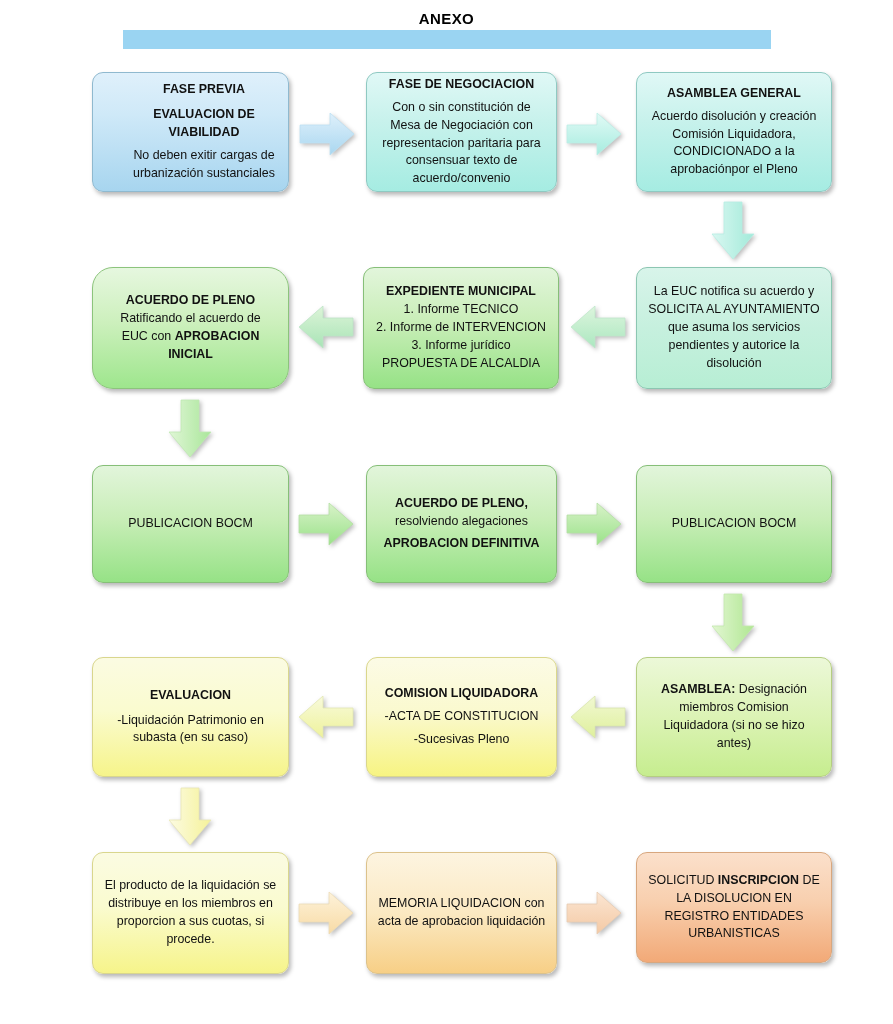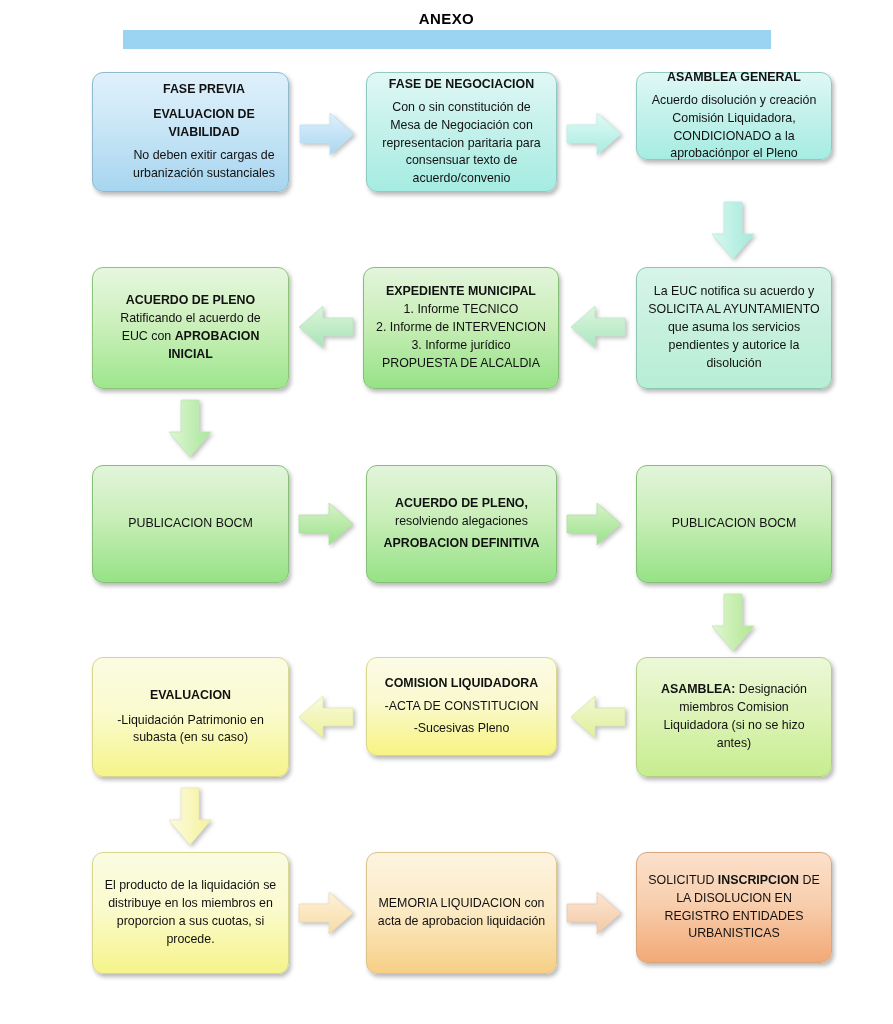--- a/index.html
+++ b/index.html
@@ -76,21 +76,21 @@
   }
   .node .line.b { font-weight: bold; }
   .node .line.sp { margin-top: 7px; }
   .node .line.sp2 { margin-top: 5px; }
 
   
   .c-blue   { background: linear-gradient(180deg, #dff0fb 0%, #cfe9f8 35%, #a7d5ef 100%); border-color: #8fb9cf; }
   .c-aqua   { background: linear-gradient(180deg, #e0f8f6 0%, #c8f2ec 40%, #a5ece2 100%); border-color: #8fc9c2; }
   .c-aquagrn{ background: linear-gradient(180deg, #d8f4ea 0%, #c6f0de 50%, #b7eed4 100%); border-color: #8cc6b2; }
   .c-green  { background: linear-gradient(180deg, #e2f5db 0%, #c9eeb8 45%, #96e286 100%); border-color: #86bf78; }
-  .c-green2 { background: linear-gradient(180deg, #e6f7df 0%, #cdf0bd 45%, #9ee68d 100%); border-color: #8cc47c; }
+  .c-green2 { background: linear-gradient(180deg, #e6f7df 0%, #cdf0bd 45%, #9ee68d 100%); border-color: #8cc47c; border-radius: 21px; }
   .c-grnyel { background: linear-gradient(180deg, #ecf8d8 0%, #dcf3b5 50%, #c6ed8f 100%); border-color: #b5cd82; }
   .c-yellow { background: linear-gradient(180deg, #fbfbe2 0%, #fafbcf 45%, #f6f48a 100%); border-color: #d9d68d; }
   .c-yellow2{ background: linear-gradient(180deg, #fcfbe6 0%, #faf9cf 45%, #f7f482 100%); border-color: #dad78c; }
   .c-cream  { background: linear-gradient(180deg, #fdf4e0 0%, #fbe9c2 50%, #f7cf86 100%); border-color: #dcc28b; }
   .c-orange { background: linear-gradient(180deg, #fbe0cb 0%, #f8cfae 45%, #f2a977 100%); border-color: #d8a77e; }
 
   
   .arrow {
     position: absolute;
     filter: drop-shadow(2px 2px 2px rgba(0,0,0,0.25));
@@ -133,21 +133,21 @@
     <defs>
         <linearGradient id="gA2" x1="0" y1="0" x2="0" y2="1">
       <stop offset="0%" stop-color="#e2faf6"></stop>
           <stop offset="100%" stop-color="#a6ecdf"></stop>
     </linearGradient>
       </defs>
     <path d="M2,15 L32,15 L32,3 L56,24 L32,45 L32,33 L2,33 Z" fill="url(#gA2)" stroke="#bdeee6" stroke-width="0.8"></path>
   </svg>
 </div>
 
-<div class="node c-aqua" style="left:636px; top:72px; width:196px; height:88px;">
+<div class="node c-aqua" style="left:636px; top:72px; width:196px; height:120px;">
   <span class="line b">ASAMBLEA GENERAL</span>
   <span class="line sp2">Acuerdo disolución y creación Comisión Liquidadora, CONDICIONADO a la aprobaciónpor el Pleno</span>
 </div>
 
 <div class="arrow" style="left:708px; top:200px;">
   <svg width="50" height="62" viewBox="0 0 50 62">
     <defs>
         <linearGradient id="gD1" x1="0" y1="0" x2="1" y2="0">
       <stop offset="0%" stop-color="#d9f7f1"></stop>
           <stop offset="100%" stop-color="#a2ead9"></stop>
@@ -271,21 +271,21 @@
     <defs>
         <linearGradient id="gL3" x1="0" y1="0" x2="0" y2="1">
       <stop offset="0%" stop-color="#f8fadc"></stop>
           <stop offset="100%" stop-color="#eef29a"></stop>
     </linearGradient>
       </defs>
     <path d="M56,15 L26,15 L26,3 L2,24 L26,45 L26,33 L56,33 Z" fill="url(#gL3)" stroke="#e2e7b3" stroke-width="0.8"></path>
   </svg>
 </div>
 
-<div class="node c-yellow2" style="left:366px; top:657px; width:191px; height:99px;">
+<div class="node c-yellow2" style="left:366px; top:657px; width:191px; height:120px;">
   <span class="line b">COMISION LIQUIDADORA</span>
   <span class="line sp2">-ACTA DE CONSTITUCION</span>
   <span class="line sp2">-Sucesivas Pleno</span>
 </div>
 
 <div class="arrow" style="left:569px; top:693px;">
   <svg width="58" height="48" viewBox="0 0 58 48">
     <defs>
         <linearGradient id="gL4" x1="0" y1="0" x2="0" y2="1">
       <stop offset="0%" stop-color="#f1f8d2"></stop>

